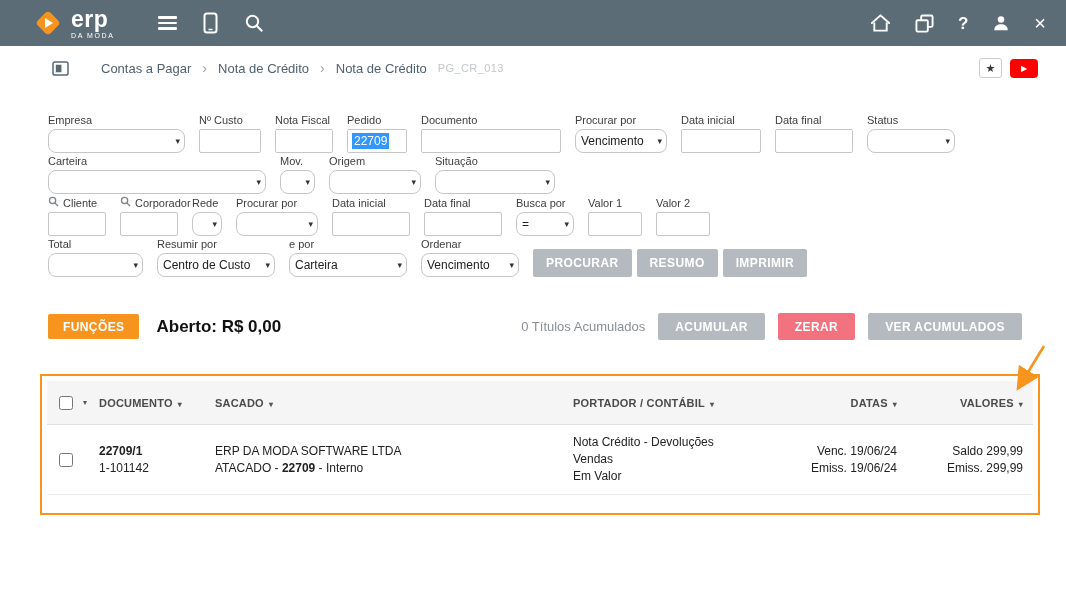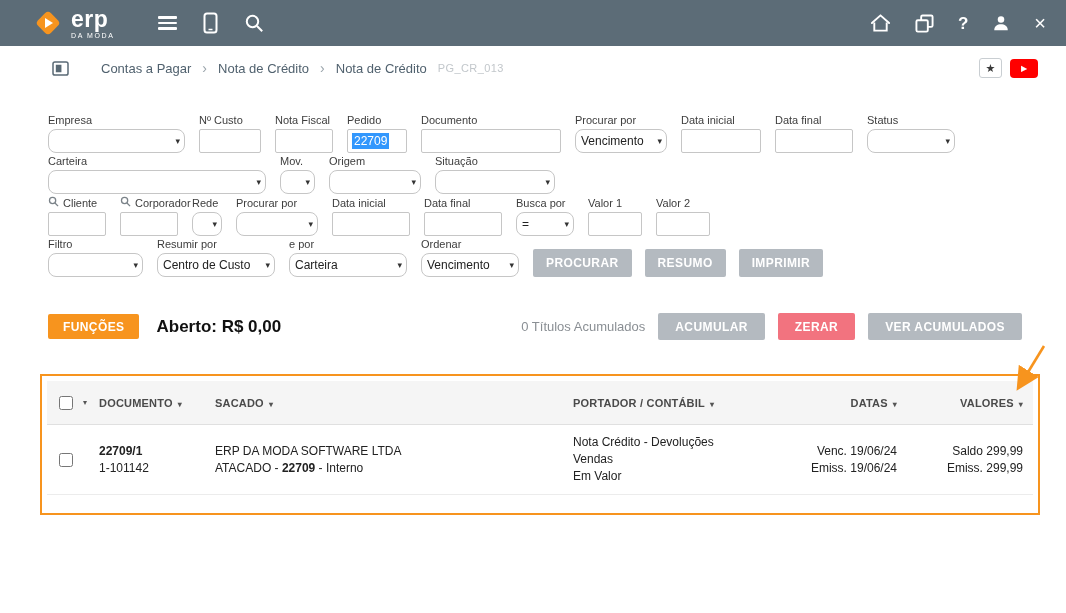--- a/index.html
+++ b/index.html
@@ -54,21 +54,21 @@
   .selwrap::after { content: "▾"; position: absolute; right: 5px; top: 50%;
         transform: translateY(-50%); font-size: 9px; color: #333; pointer-events: none; }
 
   
   .btn { border: none; border-radius: 2px; color: #fff; cursor: pointer;
          font: 700 12px "Liberation Sans", sans-serif; letter-spacing: .4px; }
   .btn.gray { background: #b4bac0; }
   .btn.orange { background: #f7941e; }
   .btn.pink { background: #f2737f; }
   .btn.search { height: 28px; padding: 0 13px; }
-  .btnrow { display: flex; gap: 13px; }
+  .btnrow { display: flex; gap: 5px; }
   .btn.act { height: 27px; padding: 0 17px; }
   .btn.funcoes { height: 25px; padding: 0 15px; }
 
   
   .actions { display: flex; align-items: center; margin: 36px 44px 0 48px; }
   .total { font-size: 17px; font-weight: 700; color: #111; margin-left: 17px; }
   .acc { margin-left: auto; display: flex; align-items: center; gap: 13px; }
   .acctext { font-size: 13px; color: #8a8f94; }
 
   
@@ -280,21 +280,21 @@
         <input class="tf" style="">
       </div>
       <div class="fg" style="width:54px">
         <label>Valor 2</label>
         <input class="tf" style="">
       </div>
     </div>
 
     <div class="frow">
       <div class="fg" style="width:95px">
-        <label>Filtro</label>
+        <label>Total</label>
         <span class="selwrap"><select><option></option></select></span>
       </div>
       <div class="fg" style="width:118px">
         <label>Resumir por</label>
         <span class="selwrap"><select><option>Centro de Custo</option></select></span>
       </div>
       <div class="fg" style="width:118px">
         <label>e por</label>
         <span class="selwrap"><select><option>Carteira</option></select></span>
       </div>

